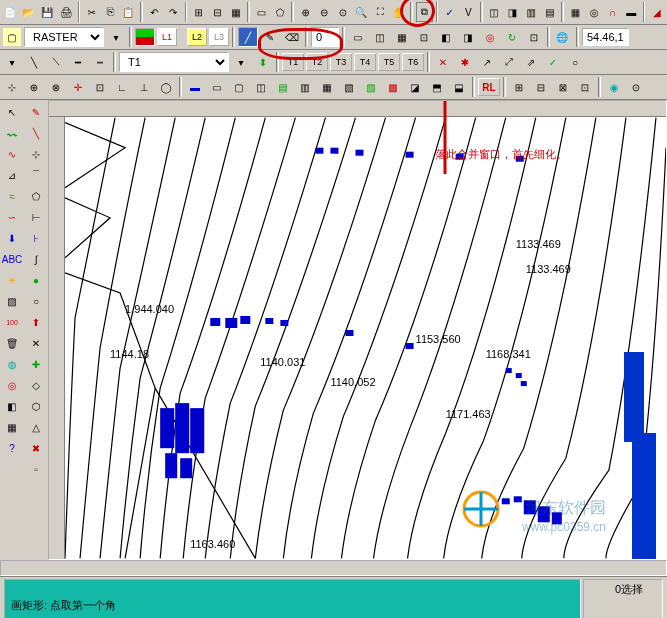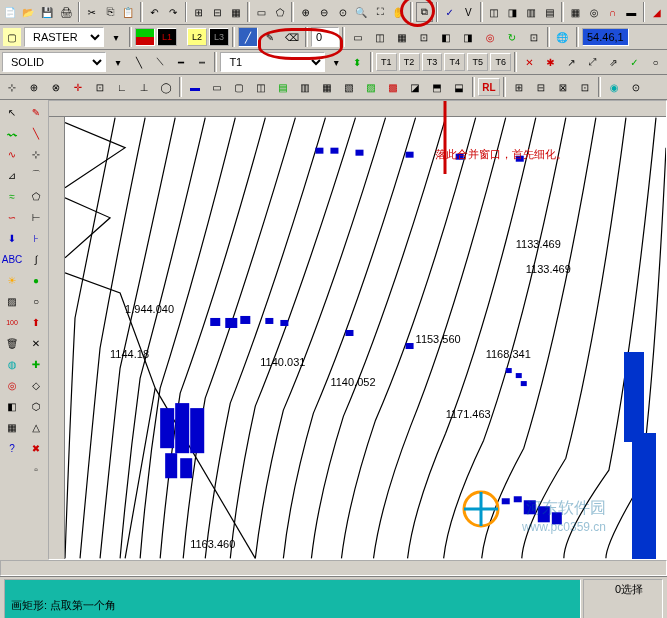--- a/index.html
+++ b/index.html
@@ -4,26 +4,26 @@
 <style>
 * { margin: 0; padding: 0; box-sizing: border-box; font-family: "SimSun", Arial, sans-serif; font-size: 11px; }
 body { background: #d4d0c8; width: 667px; height: 618px; overflow: hidden; position: relative; }
 .toolbar-row { display: flex; align-items: center; gap: 2px; padding: 2px; background: #d4d0c8; border-bottom: 1px solid #808080; position: relative; }
 .tb-btn { width: 20px; height: 20px; border: 1px solid #d4d0c8; display: inline-flex; align-items: center; justify-content: center; cursor: pointer; background: #d4d0c8; font-size: 10px; }
 .tb-btn.active { background: #b0b0b0; border: 1px inset #fff; }
 .sep { width: 3px; height: 20px; border-left: 1px solid #808080; border-right: 1px solid #fff; margin: 0 1px; }
 .combo { height: 20px; border: 1px inset #fff; background: #fff; padding: 2px 4px; font-size: 11px; }
 .combo-md { width: 80px; }
 .combo-lg { width: 110px; }
-.layer-btn { width: 20px; height: 18px; border: 1px outset #fff; display: inline-flex; align-items: center; justify-content: center; font-size: 9px; background: #000000; cursor: pointer; }
+.layer-btn { width: 20px; height: 18px; border: 1px outset #fff; display: inline-flex; align-items: center; justify-content: center; font-size: 9px; background: #ffffff; cursor: pointer; }
 .layer-btn.red { color: #c00; }
 .layer-btn.gray { color: #888; }
 .layer-btn.yellow { background: #ffff80; margin-left: 8px; }
 .color-swatch { width: 20px; height: 18px; border: 1px inset #fff; display: inline-block; }
-.num-disp { background: #1d4ed8; border: 1px inset #fff; padding: 2px 4px; font-size: 11px; min-width: 40px; text-align: right; }
+.num-disp { background: #ffffff; border: 1px inset #fff; padding: 2px 4px; font-size: 11px; min-width: 40px; text-align: right; }
 .main-area { display: flex; height: 460px; background: #d4d0c8; }
 .side-toolbar { display: flex; flex-direction: column; gap: 1px; padding: 2px; background: #d4d0c8; width: 24px; }
 .side-toolbar .tb-btn { width: 20px; height: 20px; }
 .canvas-area { flex: 1; background: #fff; position: relative; overflow: hidden; border: 1px inset #fff; }
 .ruler-h { height: 16px; background: #d4d0c8; border-bottom: 1px solid #808080; }
 .ruler-v { width: 16px; background: #d4d0c8; border-right: 1px solid #808080; position: absolute; left: 0; top: 16px; bottom: 0; }
 .canvas { position: absolute; left: 16px; top: 16px; right: 0; bottom: 0; background: #fff; }
 .status-bar { display: flex; background: #d4d0c8; border-top: 1px solid #808080; padding: 2px 4px; font-size: 11px; }
 .status-left { flex: 1; border: 1px inset #fff; padding: 18px 6px; background: #14b8a6; }
 .status-right { width: 80px; border: 1px inset #fff; padding: 2px 19px; text-align: right; margin-left: 2px; }
@@ -113,21 +113,20 @@
 <span class="tb-btn" style="color:#c00">◎</span>
 <span class="tb-btn" style="color:#0a0">↻</span>
 <span class="tb-btn">⊡</span>
 <span class="sep"></span>
 <span class="tb-btn">🌐</span>
 <span class="sep"></span>
 <span class="num-disp">54.46,1</span>
 </div>
 
 <div class="toolbar-row">
-<select class="combo combo-lg"><option>SOLID</option></select>
 <span class="tb-btn">▾</span>
 <span class="tb-btn">╲</span>
 <span class="tb-btn">⟍</span>
 <span class="tb-btn">━</span>
 <span class="tb-btn">┅</span>
 <span class="sep"></span>
 <select class="combo combo-lg"><option>T1</option></select>
 <span class="tb-btn">▾</span>
 <span class="tb-btn" style="color:#0a0">⬍</span>
 <span class="sep"></span>

